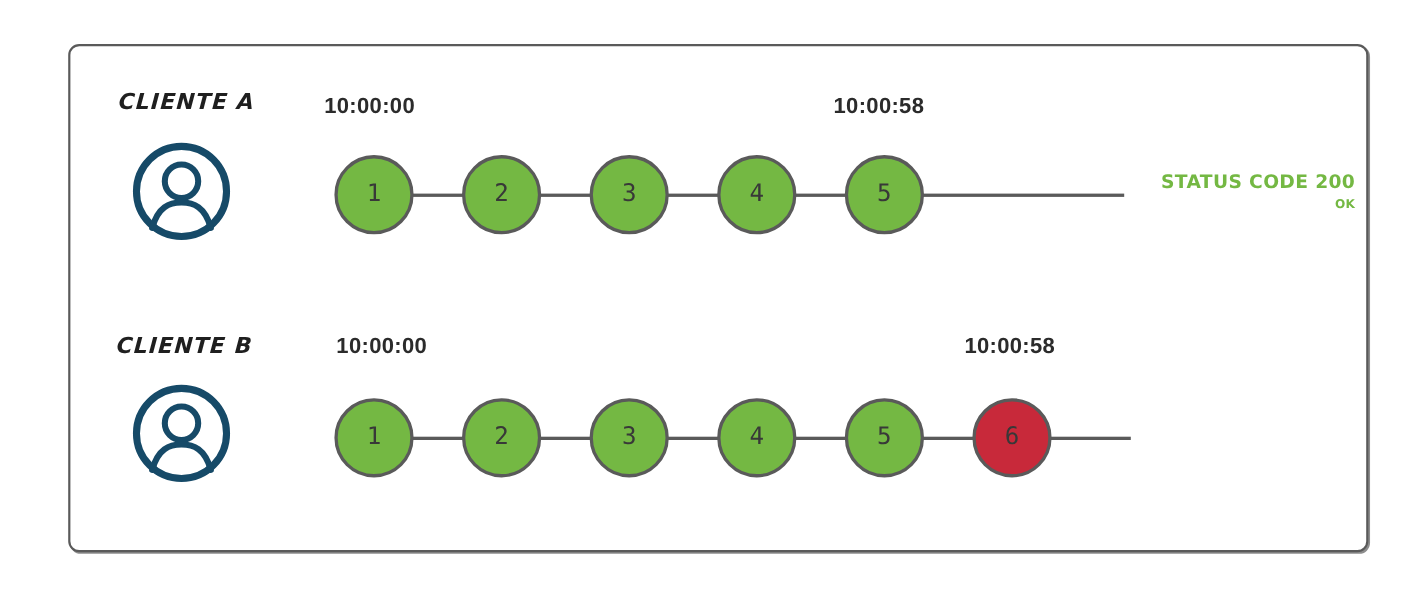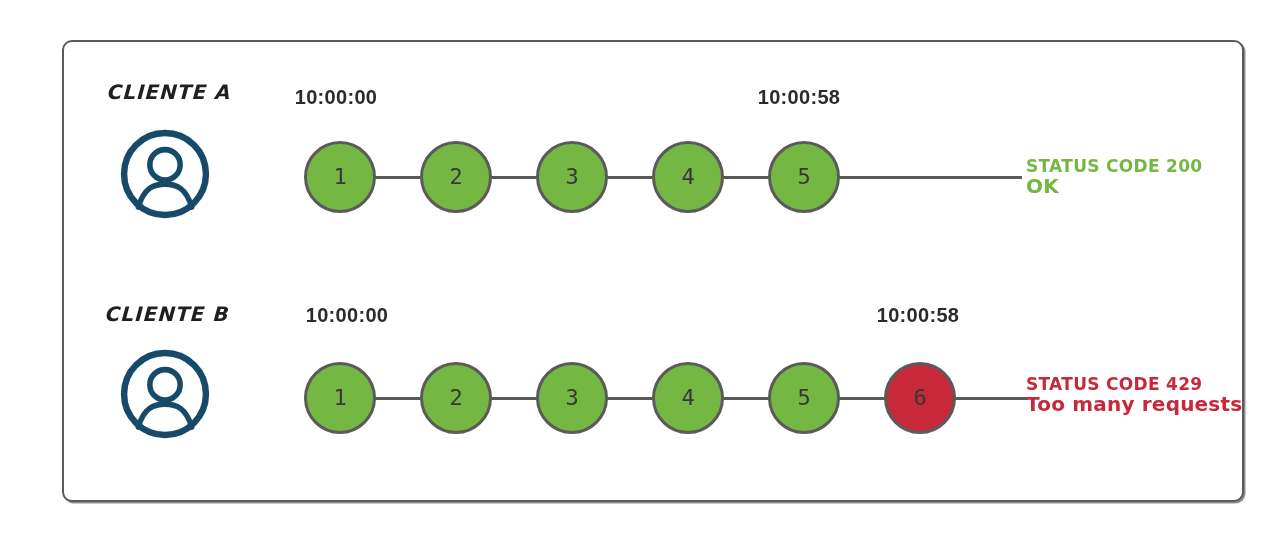--- a/index.html
+++ b/index.html
@@ -26,25 +26,25 @@
   .nodes{position:absolute;width:0;height:0;}
   .node{
     position:absolute;top:0;width:72px;height:72px;border-radius:50%;
     border:3px solid #5a5a5a;box-sizing:border-box;
     display:flex;align-items:center;justify-content:center;
   }
   .node span{
     font-family:"DejaVu Sans Mono",monospace;font-size:22px;color:#383838;line-height:1;
   }
   .status{
-    position:absolute;text-align:left;line-height:20px;
+    position:absolute;text-align:right;line-height:20px;
     font-family:"DejaVu Sans",sans-serif;white-space:nowrap;
   }
   .status-code{font-size:17px;font-weight:700;letter-spacing:.3px;}
-  .status-msg{font-size:20px;font-weight:700;letter-spacing:.2px;}
+  .status-msg{font-size:11px;font-weight:700;letter-spacing:.2px;}
 </style>
 </head>
 <body>
 
 <div class="stage">
   <div class="frame" style="border-color: rgb(90, 90, 90);"></div>
 
   <div class="client-label" style="left: 170px; top: 80px; color: rgb(31, 31, 31);">CLIENTE A</div>
 
   <svg class="user-icon" style="left: 119px; top: 128px; stroke: rgb(22, 74, 104);" width="92" height="92" viewBox="0 0 100 100">
@@ -108,17 +108,13 @@
         <span style="color: rgb(56, 56, 56);">4</span>
       </div>
       <div class="node" style="left: 464px; background: rgb(116, 184, 67); border-color: rgb(90, 90, 90);">
         <span style="color: rgb(56, 56, 56);">5</span>
       </div>
       <div class="node" style="left: 580px; background: rgb(200, 41, 58); border-color: rgb(90, 90, 90);">
         <span style="color: rgb(56, 56, 56);">6</span>
       </div>
     </div>
 
-  <div class="status" style="left: 1026px; top: 374px; width: 206px; color: rgb(200, 41, 58);">
-    <div class="status-code">STATUS CODE 429</div>
-    <div class="status-msg">Too many requests</div>
-  </div>
 </div>
 
 </body></html>

